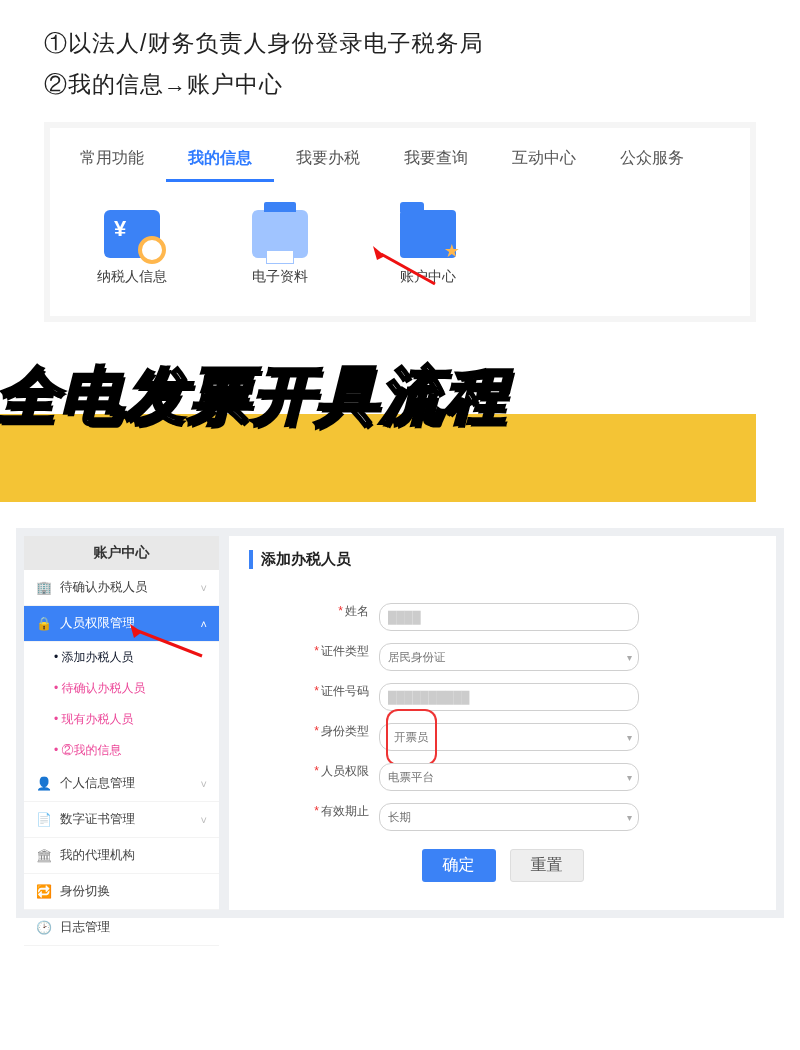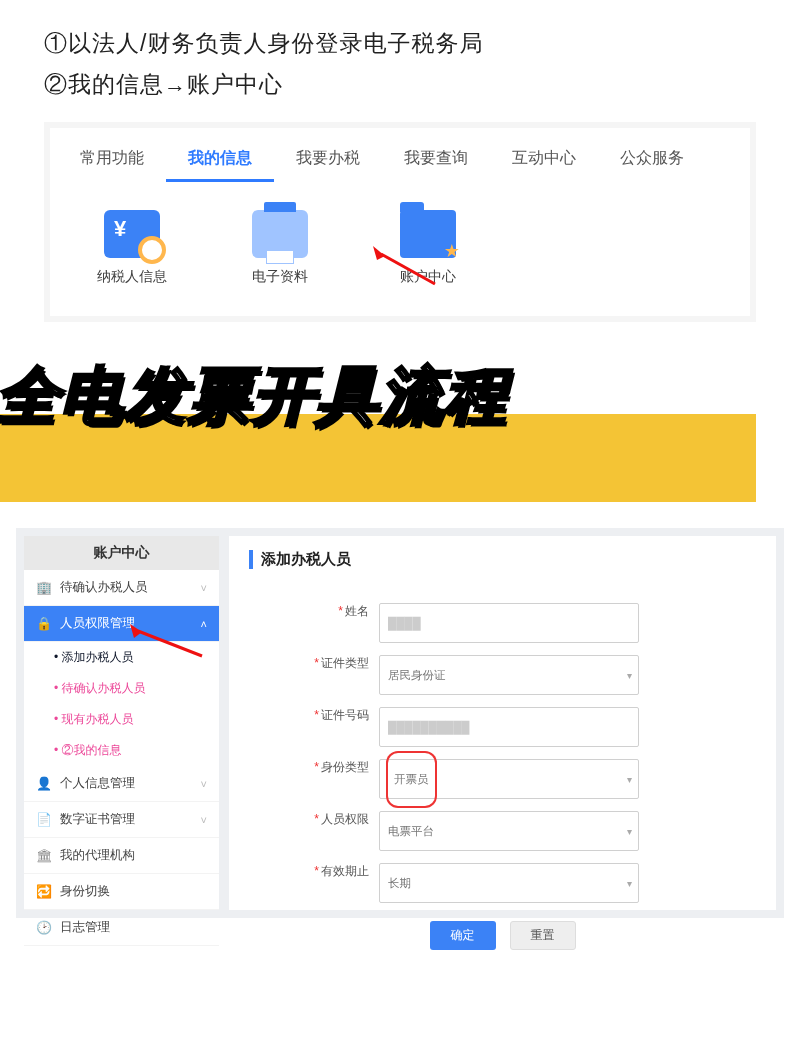--- a/index.html
+++ b/index.html
@@ -156,38 +156,38 @@
   }
   .flabel {
     width:130px; text-align:right;
     font-size:12px; color:#555;
     padding-right:10px;
   }
   .flabel .req { color:#e33; margin-right:2px; }
   .finput {
     flex:0 0 260px;
     border:1px solid #d0d0d0;
-    height:40px;
-    border-radius:2px;
+    height:28px;
+    border-radius:12px;
     padding:0 8px;
     font-size:11.5px;
     color:#777;
     display:flex; align-items:center;
     background:#fff;
     position:relative;
   }
   .finput.blur { color:#ccc; filter:blur(0.6px); }
   .finput .dd { position:absolute; right:6px; color:#aaa; font-size:10px; }
   .circled {
     box-shadow: 0 0 0 2px #e33;
     border-radius: 10px;
   }
   .btnrow { display:flex; gap:14px; justify-content:center; margin-top:18px; }
   .btn {
-    padding:5px 20px; font-size:12px;
+    padding:5px 20px; font-size:16px;
     border-radius:3px; cursor:pointer;
     border:1px solid transparent;
   }
   .btn.primary { background:#3b82f6; color:#fff; }
   .btn.secondary { background:#eee; color:#555; border-color:#ddd; }
 
   .arrow2 { position:absolute; }
 </style>
 </head>
 <body>

